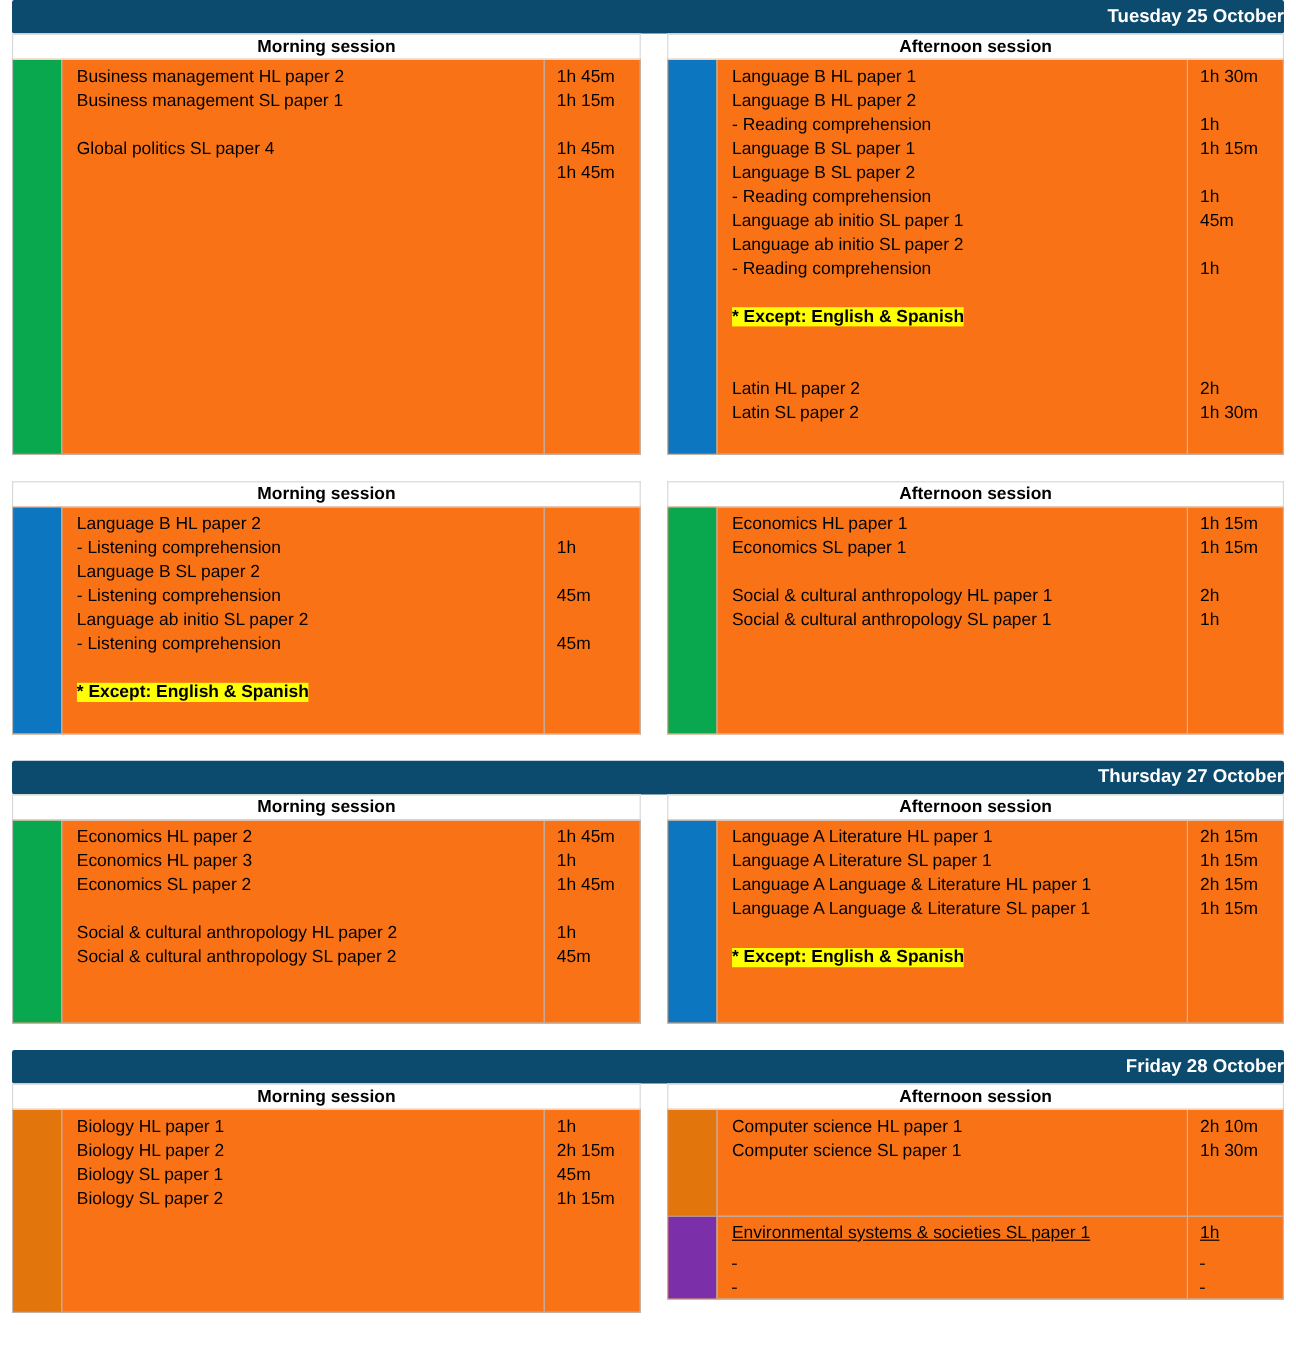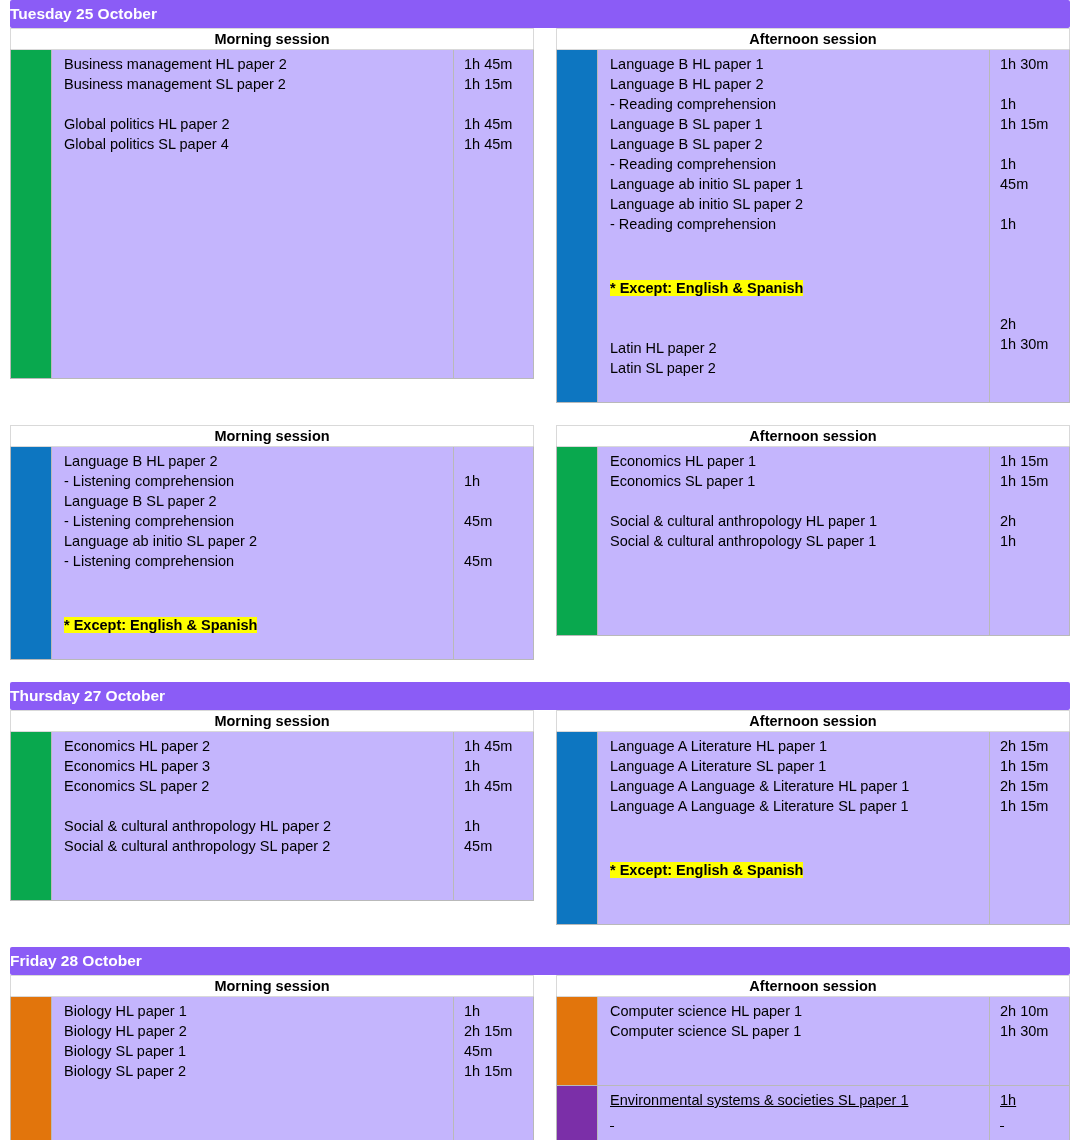--- a/index.html
+++ b/index.html
@@ -21,25 +21,25 @@
   }
 
   .day-block {
     width: 1080px;
     box-sizing: border-box;
     padding: 0 10px;
   }
 
   
   .day-header {
-    background: #8b5cf6;
+    background: #0c4a6e;
     color: #ffffff;
     font-size: 15.5px;
     font-weight: bold;
-    text-align: left;
+    text-align: right;
     line-height: 28px;
     height: 28px;
     box-sizing: border-box;
     border-radius: 2px;
   }
 
   
   .sessions {
     display: flex;
     width: 100%;
@@ -62,21 +62,21 @@
     border-right: 1px solid #d9d9d9;
     border-top: 1px solid #d9d9d9;
     box-sizing: border-box;
   }
 
   
   .session-body {
     border: 1px solid #b9b9b9;
     border-top: 1px solid #d9d9d9;
     box-sizing: border-box;
-    background: #c4b5fd;
+    background: #f97316;
   }
 
   .group-row {
     display: flex;
     box-sizing: border-box;
     align-items: stretch;
   }
   .group-row + .group-row {
     border-top: 1px solid #b9b9b9;
     text-decoration: underline;
@@ -111,21 +111,20 @@
     font-size: 14.5px;
     line-height: 20px;
     height: 20px;
     white-space: nowrap;
     overflow: hidden;
   }
   .line.blank { color: transparent; }
 
   .line.note {
     font-weight: bold;
-    margin-top: 24px;
   }
   .line.note > span.hl {
     background: #ffff00;
     font-weight: bold;
   }
 
   .gap-after-block { height: 22px; }
 </style>
 </head>
 <body>
@@ -134,23 +133,22 @@
     <div class="day-block">
       <div class="day-header">Tuesday 25 October</div>
       <div class="sessions">
         <div class="session morning">
           <div class="session-title">Morning session</div>
           <div class="session-body">
             <div class="group-row">
               <div class="colorbar green"></div>
               <div class="subjects">
                 <div class="line">Business management HL paper 2</div>
-                <div class="line">Business management SL paper 2</div>
-                <div class="line blank">&nbsp;</div>
-                <div class="line">Global politics HL paper 2</div>
+                <div class="line">Business management SL paper 1</div>
+                <div class="line blank">&nbsp;</div>
                 <div class="line">Global politics SL paper 4</div>
                 <div class="line blank">&nbsp;</div>
                 <div class="line blank">&nbsp;</div>
                 <div class="line blank">&nbsp;</div>
                 <div class="line blank">&nbsp;</div>
                 <div class="line blank">&nbsp;</div>
                 <div class="line blank">&nbsp;</div>
                 <div class="line blank">&nbsp;</div>
                 <div class="line blank">&nbsp;</div>
                 <div class="line blank">&nbsp;</div>

